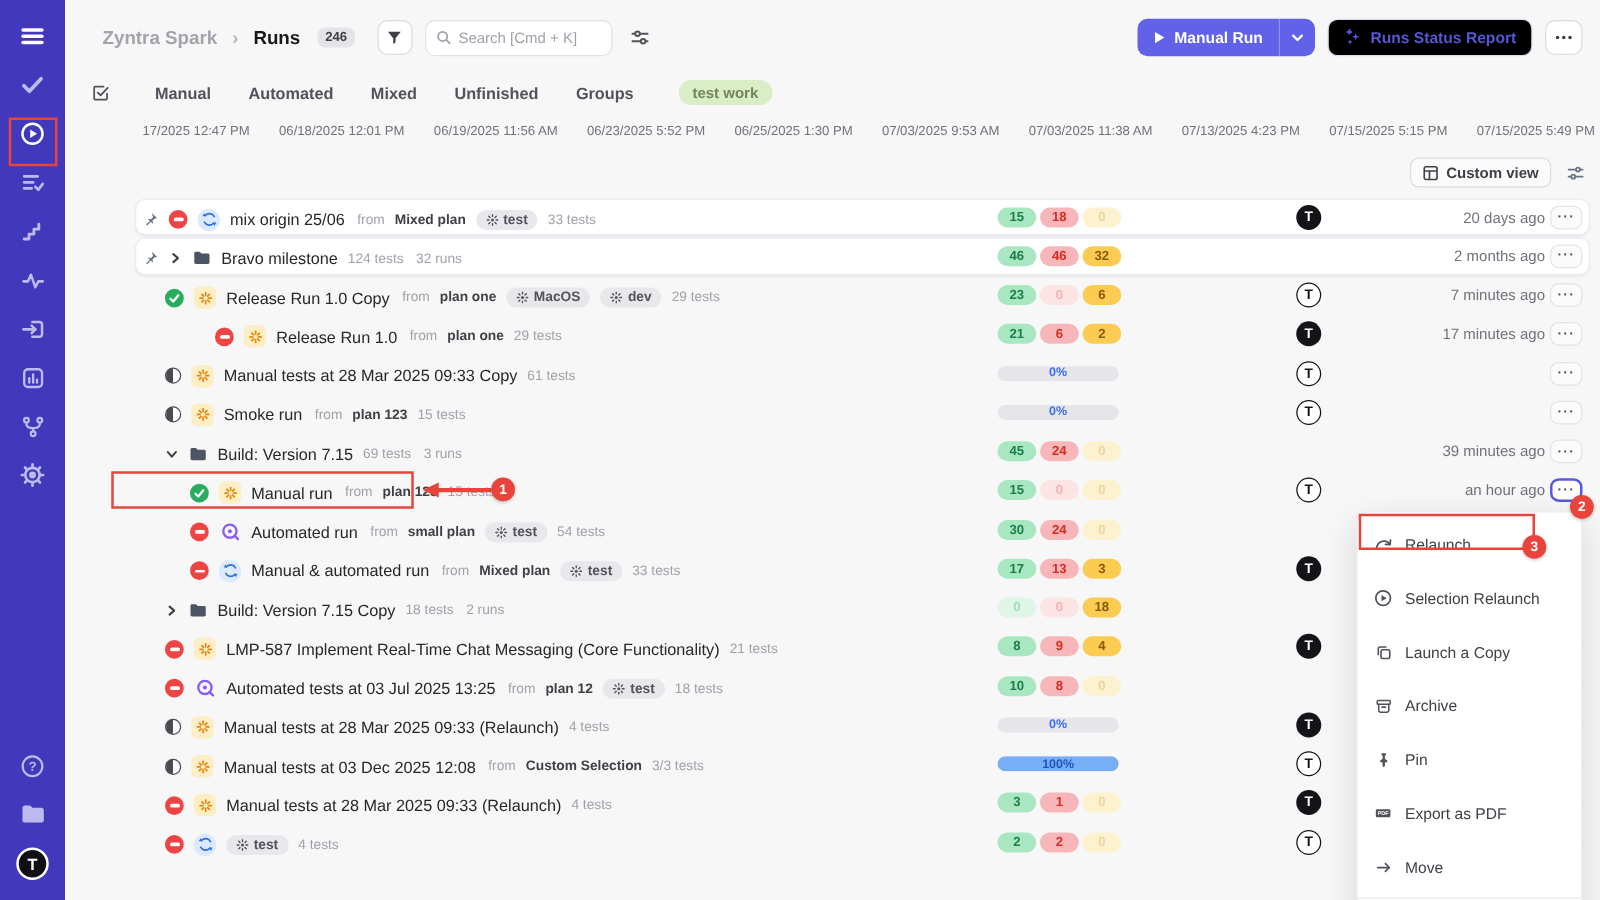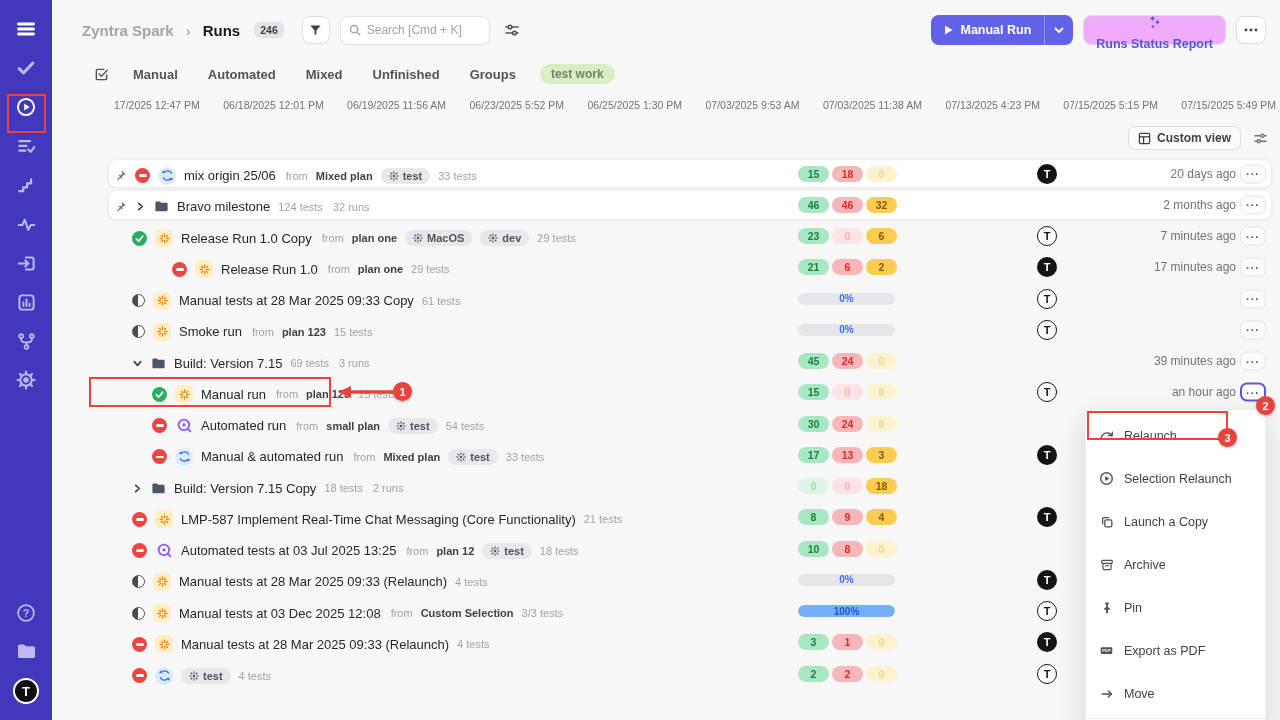--- a/index.html
+++ b/index.html
@@ -27,25 +27,25 @@
               display:flex; align-items:center; justify-content:center; cursor:pointer; color:#3f3f46; }
   .search-box { width:150px; height:29px; border:1px solid #e2e2e7; border-radius:8px; background:#fff;
                 display:flex; align-items:center; padding:0 8px; gap:6px; color:#a1a1aa; }
   .search-box input { border:none; outline:none; width:110px; font-size:12px; color:#3f3f46; background:transparent; font-family:inherit; }
   .search-box input::placeholder { color:#a1a1aa; }
   .spacer { flex:1; }
   .btn-primary { height:30px; background:#6262e9; border-radius:8px; display:flex; align-items:stretch; color:#fff;
                  font-size:12.5px; font-weight:700; overflow:hidden; cursor:pointer; }
   .btn-primary .bp-main { display:flex; align-items:center; gap:7px; padding:0 13px; }
   .btn-primary .bp-caret { display:flex; align-items:center; padding:0 9px; border-left:1px solid rgba(255,255,255,.3); }
-  .btn-outline { height:30px; background:#f0abfc; border:1px solid #dcdcf0; border-radius:8px; color:#5457d6;
-                 font-size:12.5px; font-weight:700; display:flex; align-items:center; gap:7px; padding:0 12px; cursor:pointer;flex-direction:column; }
+  .btn-outline { height:30px; background:#000000; border:1px solid #dcdcf0; border-radius:8px; color:#5457d6;
+                 font-size:12.5px; font-weight:700; display:flex; align-items:center; gap:7px; padding:0 12px; cursor:pointer; }
 
   
-  .tabsrow { display:flex; align-items:center; gap:24px; padding-left:42px; height:24px; margin-top:2px; }
+  .tabsrow { display:flex; align-items:center; gap:36px; padding-left:21px; height:24px; margin-top:2px; }
   .tab { color:#52525b; font-size:13px; font-weight:600; cursor:pointer; }
   .tag-pill { background:#d9edc6; color:#73855f; font-size:12px; font-weight:600; border-radius:12px; padding:3px 11px; cursor:pointer; }
   .datesrow { position:absolute; left:62px; right:4px; top:99px; display:flex; justify-content:space-between;
               font-size:10.5px; color:#71717a; white-space:nowrap; overflow:hidden; }
   .viewrow { position:absolute; right:12px; top:126px; display:flex; align-items:center; gap:12px; }
   .custom-view { height:24px; border:1px solid #dcdce1; border-radius:7px; background:#fbfbfc; display:flex;
                  align-items:center; gap:6px; padding:0 9px; font-size:12px; font-weight:600; color:#3f3f46; cursor:pointer; }
 
   
   .runs-list { position:absolute; left:0; right:0; top:158px; }

